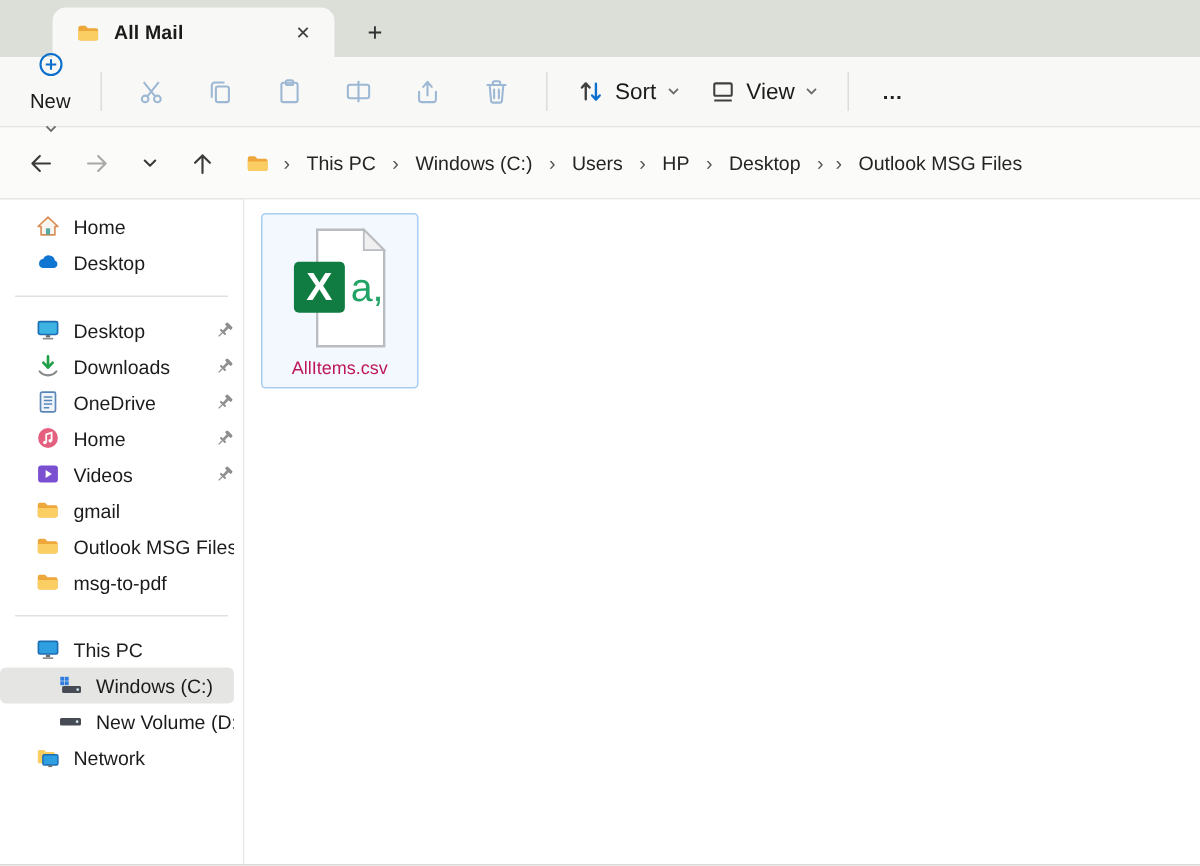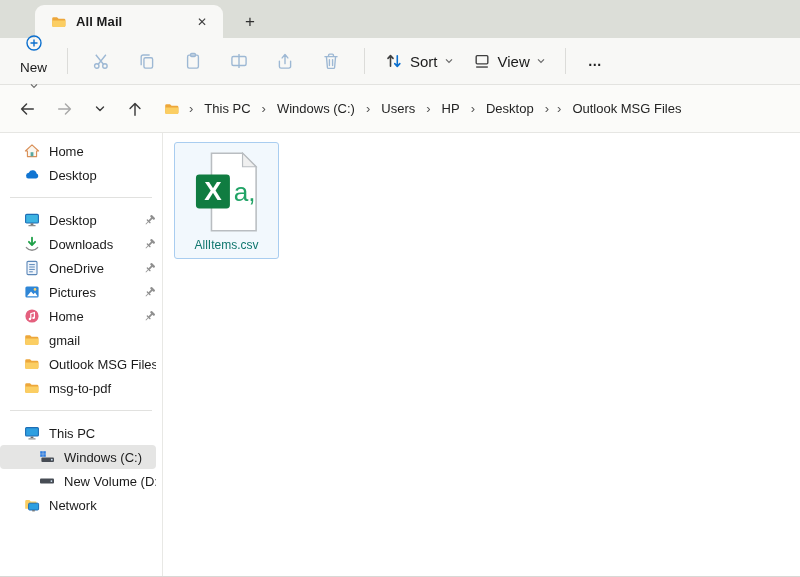--- a/index.html
+++ b/index.html
@@ -64,21 +64,21 @@
   .side-item.sel { background:#e5e5e4; border-radius:4px; margin-right:6px; }
   .side-divider { height:1px; background:#e1e1df; margin:10px 10px; }
   .pin { margin-left:auto; }
 
   .content { flex:1; padding:9px 0 0 11px; background:#fff; }
   .file-tile {
     width:105px; height:117px; border:1px solid #a9cdf0; background:#f2f8fd;
     border-radius:3px; display:flex; flex-direction:column; align-items:center;
     padding-top:7px;
   }
-  .file-name { font-size:12px; color:#0f766e; margin-top:4px; }
+  .file-name { font-size:12px; color:#be185d; margin-top:4px; }
 </style>
 </head>
 <body>
 
 <svg width="0" height="0" style="position:absolute">
   <defs>
     <g id="ic-folder">
       <path d="M1.2 4.6a1.4 1.4 0 0 1 1.4-1.4h3.4l1.6 1.6h5.4a1.4 1.4 0 0 1 1.4 1.4v5.4a1.4 1.4 0 0 1-1.4 1.4H2.6a1.4 1.4 0 0 1-1.4-1.4z" fill="#eda73b"></path>
       <path d="M1.2 6.6h13.2v4.9a1.5 1.5 0 0 1-1.5 1.5H2.7a1.5 1.5 0 0 1-1.5-1.5z" fill="#fbce63"></path>
     </g>
@@ -345,32 +345,32 @@
       <svg width="16" height="16" viewBox="0 0 16 16">
           <use href="#ic-documents"></use>
         </svg>
       <span class="lbl">OneDrive</span>
       <svg class="pin" width="13" height="13" viewBox="0 0 16 16">
           <use href="#ic-pin"></use>
         </svg>
     </div>
     <div class="side-item">
       <svg width="16" height="16" viewBox="0 0 16 16">
-          <use href="#ic-pictures"></use>
-        </svg>
-      <span class="lbl">Pictures</span>
+          <use href="#ic-music"></use>
+        </svg>
+      <span class="lbl">Home</span>
       <svg class="pin" width="13" height="13" viewBox="0 0 16 16">
           <use href="#ic-pin"></use>
         </svg>
     </div>
     <div class="side-item">
       <svg width="16" height="16" viewBox="0 0 16 16">
-          <use href="#ic-music"></use>
-        </svg>
-      <span class="lbl">Home</span>
+          <use href="#ic-videos"></use>
+        </svg>
+      <span class="lbl">Videos</span>
       <svg class="pin" width="13" height="13" viewBox="0 0 16 16">
           <use href="#ic-pin"></use>
         </svg>
     </div>
     <div class="side-item">
       <svg width="16" height="16" viewBox="0 0 16 16">
           <use href="#ic-folder"></use>
         </svg>
       <span class="lbl">gmail</span>
     </div>

